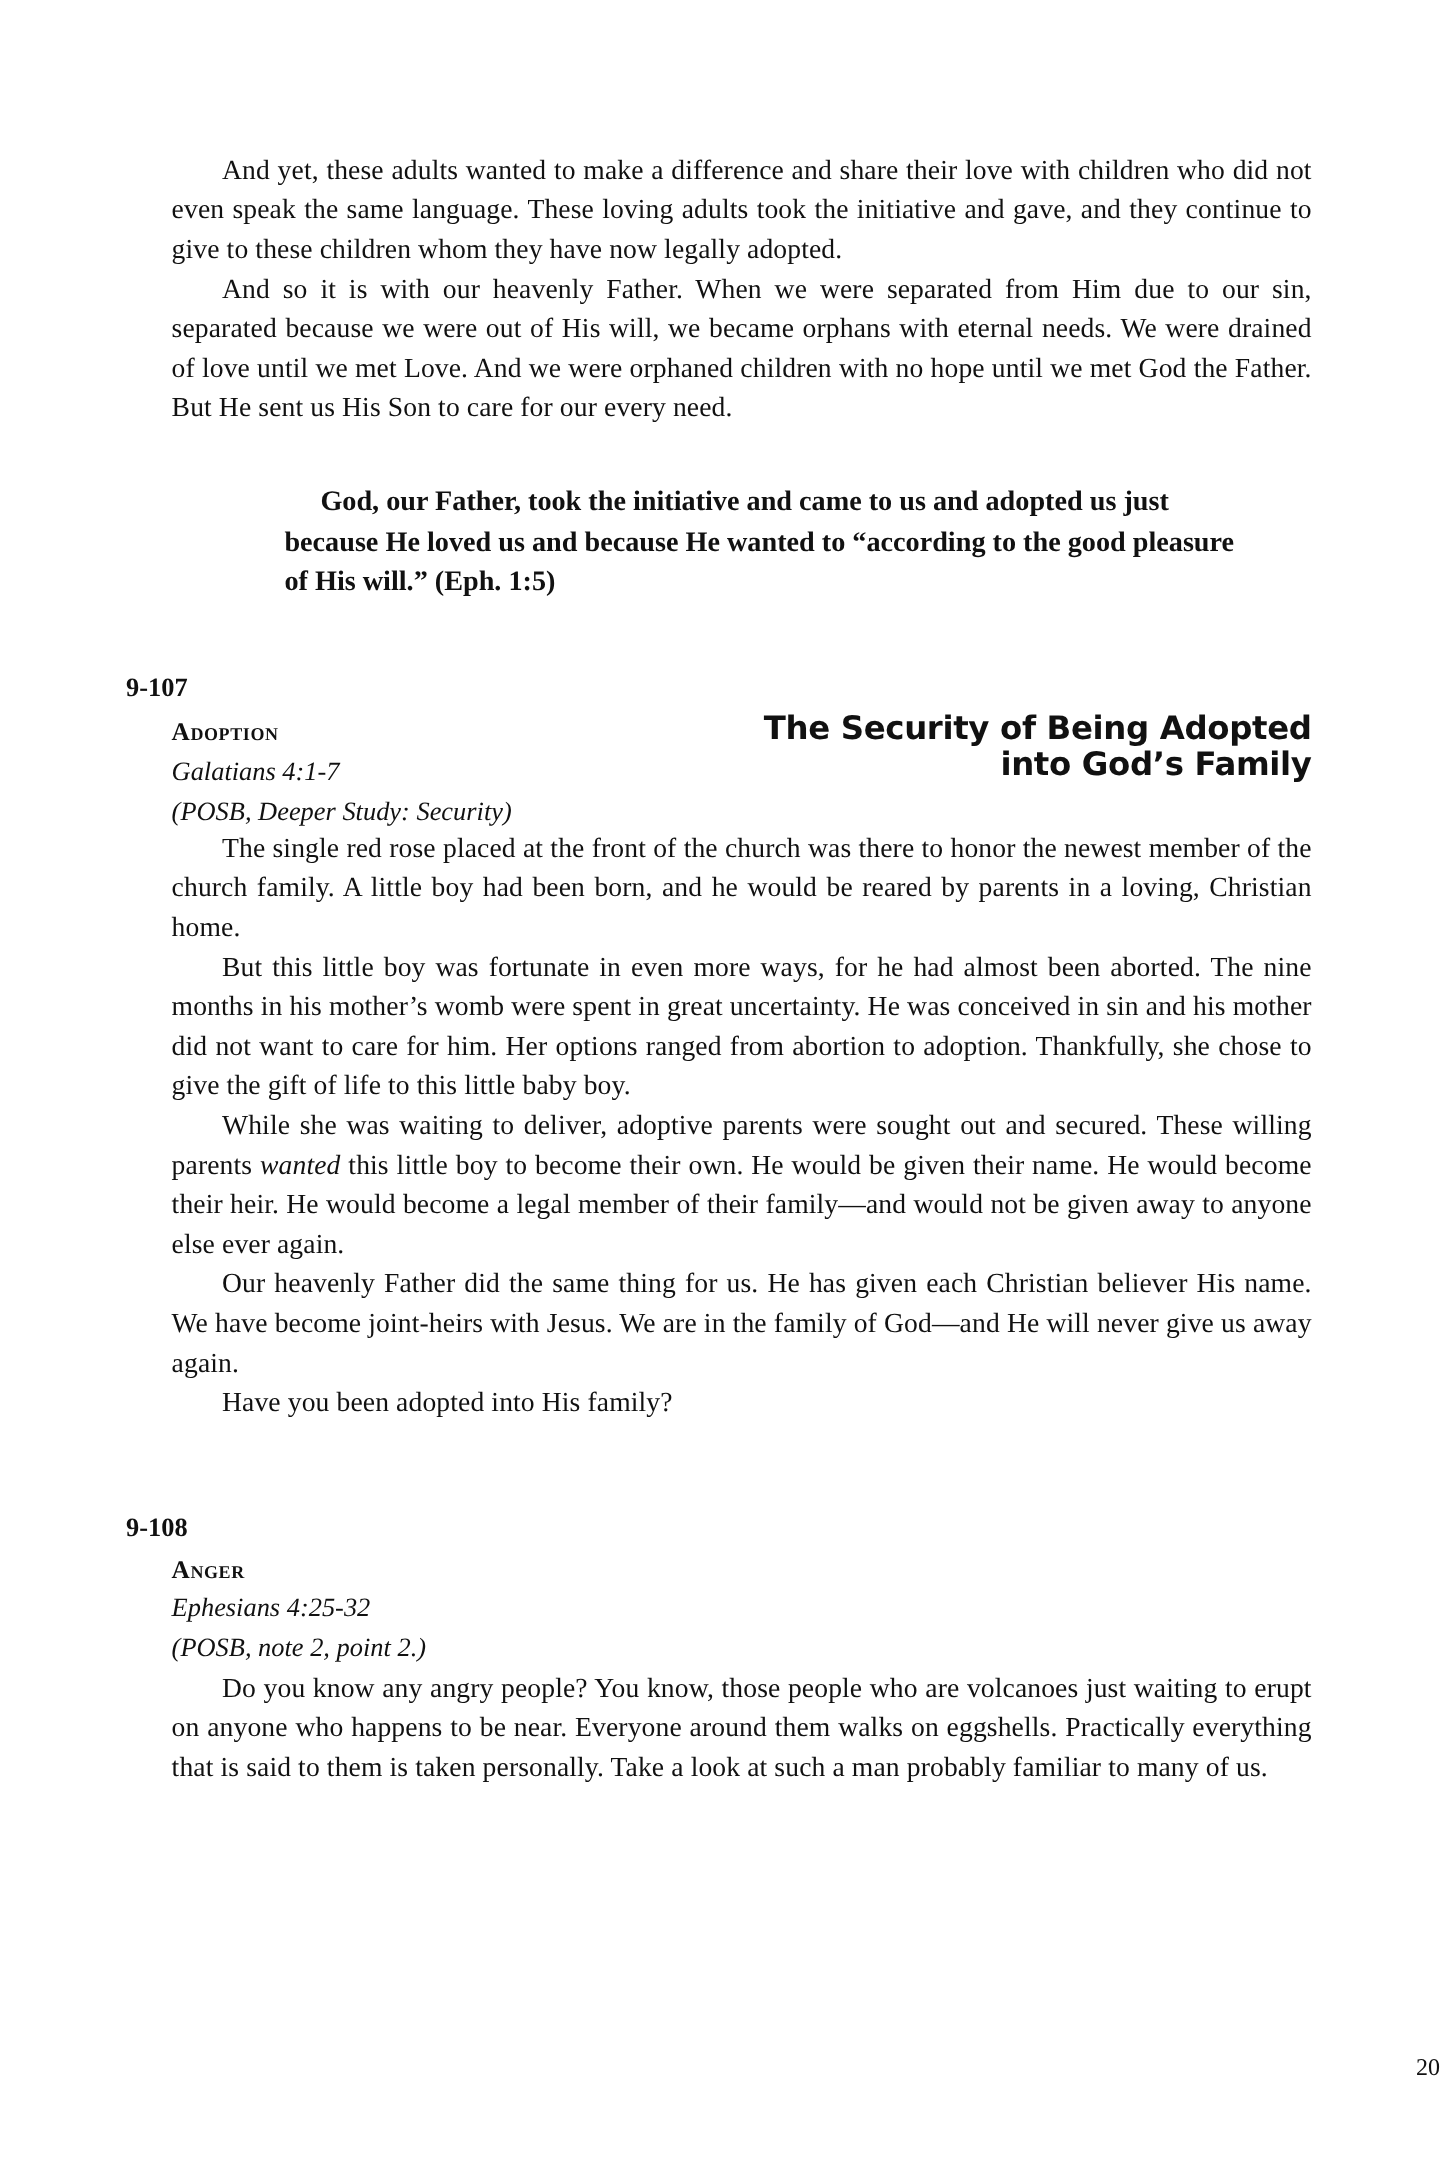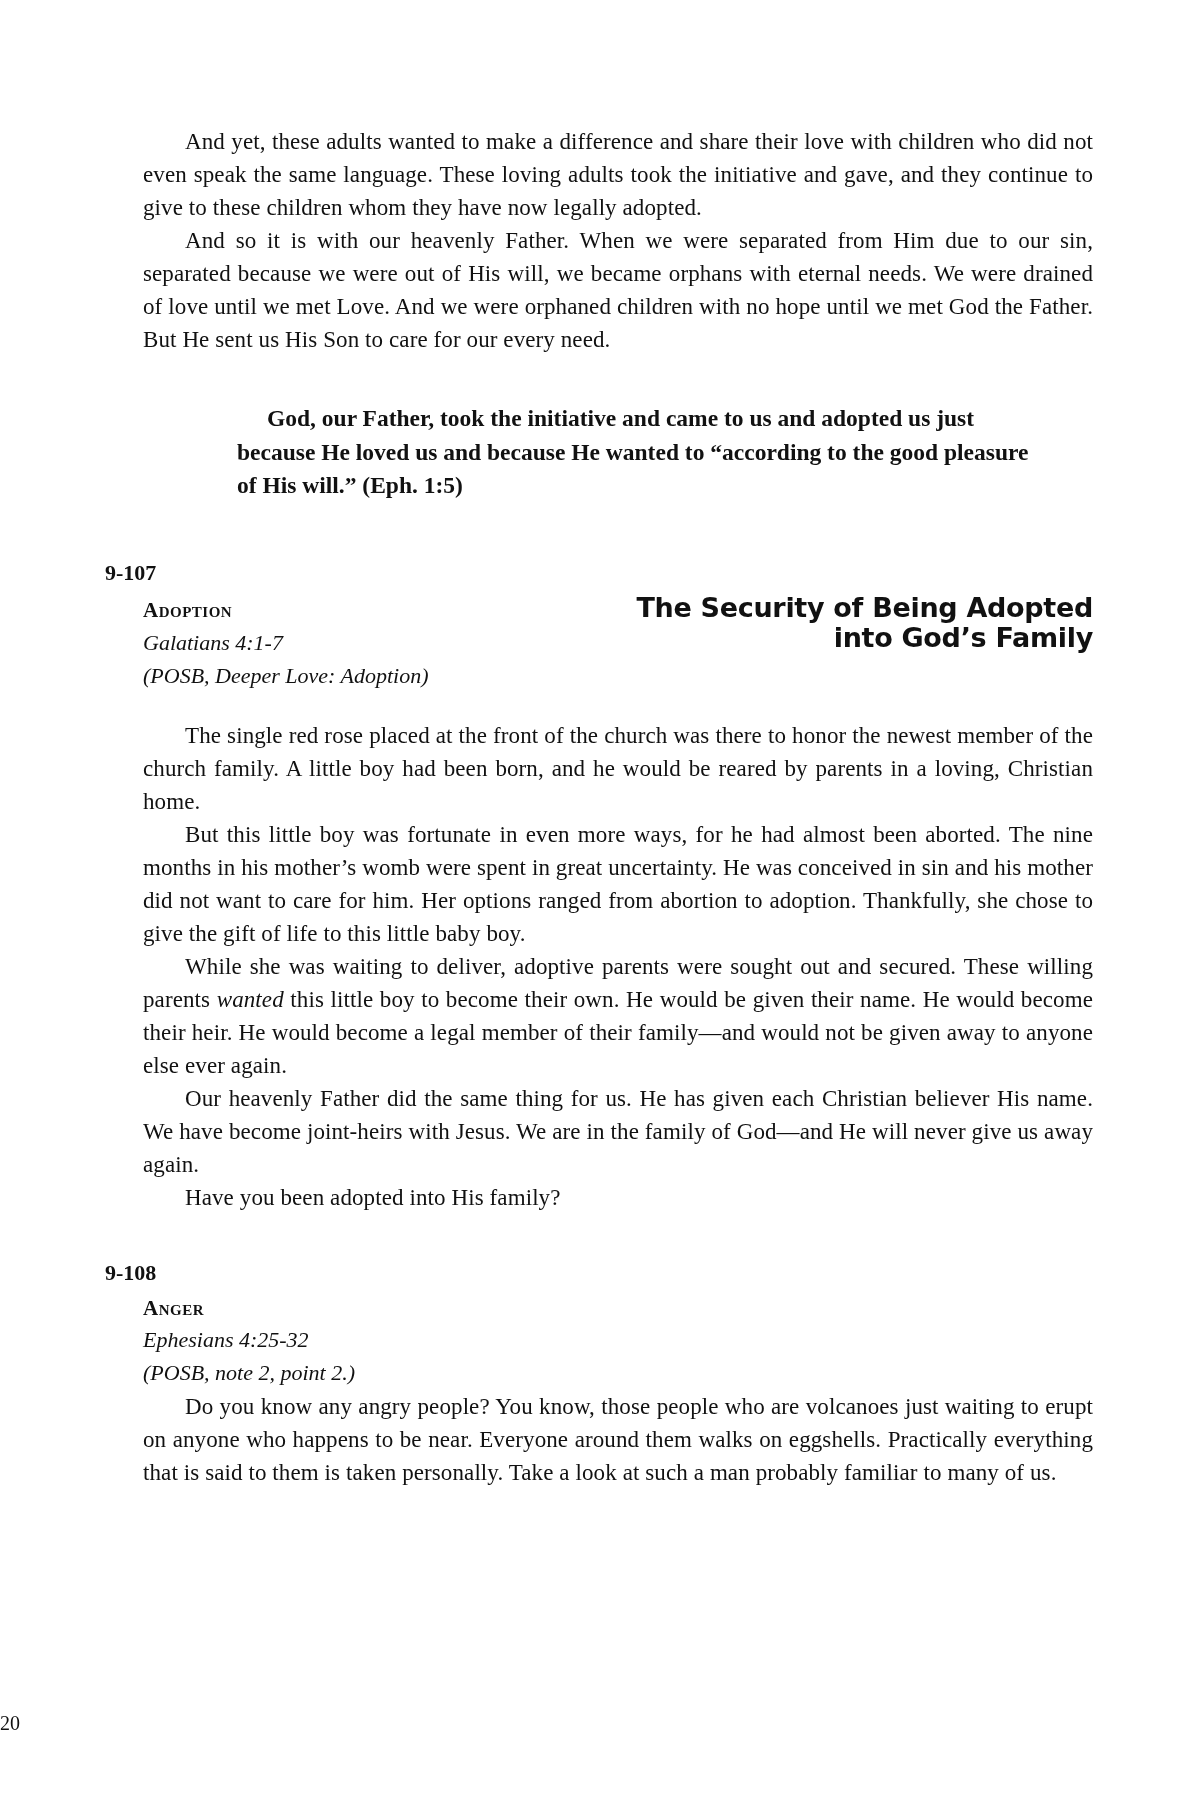--- a/index.html
+++ b/index.html
@@ -11,48 +11,48 @@
   .para p { margin: 0; text-indent: 42px; }
   .quote { position: absolute; left: 225px; width: 826px; font-size: 23.5px; line-height: 33.5px;
            font-weight: bold; }
   .quote p { margin: 12px; text-indent: 30px; }
   .entry-num { position: absolute; left: 105px; font-size: 22px; font-weight: bold; line-height: 30px; }
   .topic { position: absolute; left: 143px; font-size: 21px; font-weight: bold; font-variant: small-caps;
            letter-spacing: 0.5px; line-height: 30px; }
   .ref { position: absolute; left: 143px; font-size: 22px; font-style: italic; line-height: 33px; }
   .title { position: absolute; right: 107px; text-align: right; font-family: "DejaVu Sans", sans-serif;
            font-weight: bold; font-size: 27px; line-height: 30px; letter-spacing: -0.3px; }
-  .pagenum { position: absolute; left: 0; width: 1200px; text-align: left; top: 1712px;
+  .pagenum { position: absolute; left: 0; width: 1200px; text-align: right; top: 1712px;
              font-size: 20px; }
   em.inline { font-style: italic; }
 </style>
 </head>
 <body>
 
 <div class="page">
 
   <div class="para" style="top:125px;">
     <p>And yet, these adults wanted to make a difference and share their love with children who did not even speak the same language. These loving adults took the initiative and gave, and they continue to give to these children whom they have now legally adopted.</p>
     <p>And so it is with our heavenly Father. When we were separated from Him due to our sin, separated because we were out of His will, we became orphans with eternal needs. We were drained of love until we met Love. And we were orphaned children with no hope until we met God the Father. But He sent us His Son to care for our every need.</p>
   </div>
 
   <div class="quote" style="top:390px;">
     <p>God, our Father, took the initiative and came to us and adopted us just because He loved us and because He wanted to “according to the good pleasure of His will.” (Eph. 1:5)</p>
   </div>
 
   <div class="entry-num" style="top:558px;">9-107</div>
   <div class="topic" style="top:595px;">Adoption</div>
   <div class="ref" style="top:626px;">Galatians 4:1-7</div>
-  <div class="ref" style="top:659px;">(POSB, Deeper Love: Adoption)</div>
+  <div class="ref" style="top:659px;">(POSB, Deeper Study: Security)</div>
   <div class="title" style="top:593px;">
     <div>The Security of Being Adopted</div>
     <div>into God’s Family</div>
   </div>
 
-  <div class="para" style="top:690px;margin-top:29px;">
+  <div class="para" style="top:690px;">
     <p>The single red rose placed at the front of the church was there to honor the newest member of the church family. A little boy had been born, and he would be reared by par­ents in a loving, Christian home.</p>
     <p>But this little boy was fortunate in even more ways, for he had almost been aborted. The nine months in his mother’s womb were spent in great uncertainty. He was conceived in sin and his mother did not want to care for him. Her options ranged from abortion to adoption. Thankfully, she chose to give the gift of life to this little baby boy.</p>
     <p><span>While she was waiting to deliver, adoptive parents were sought out and secured. These willing parents </span><em class="inline">wanted</em><span> this little boy to become their own. He would be given their name. He would become their heir. He would become a legal member of their family—and would not be given away to anyone else ever again.</span></p>
     <p>Our heavenly Father did the same thing for us. He has given each Christian believer His name. We have become joint-heirs with Jesus. We are in the family of God—and He will never give us away again.</p>
     <p>Have you been adopted into His family?</p>
   </div>
 
   <div class="entry-num" style="top:1258px;">9-108</div>
   <div class="topic" style="top:1293px;">Anger</div>
   <div class="ref" style="top:1323px;">Ephesians 4:25-32</div>

